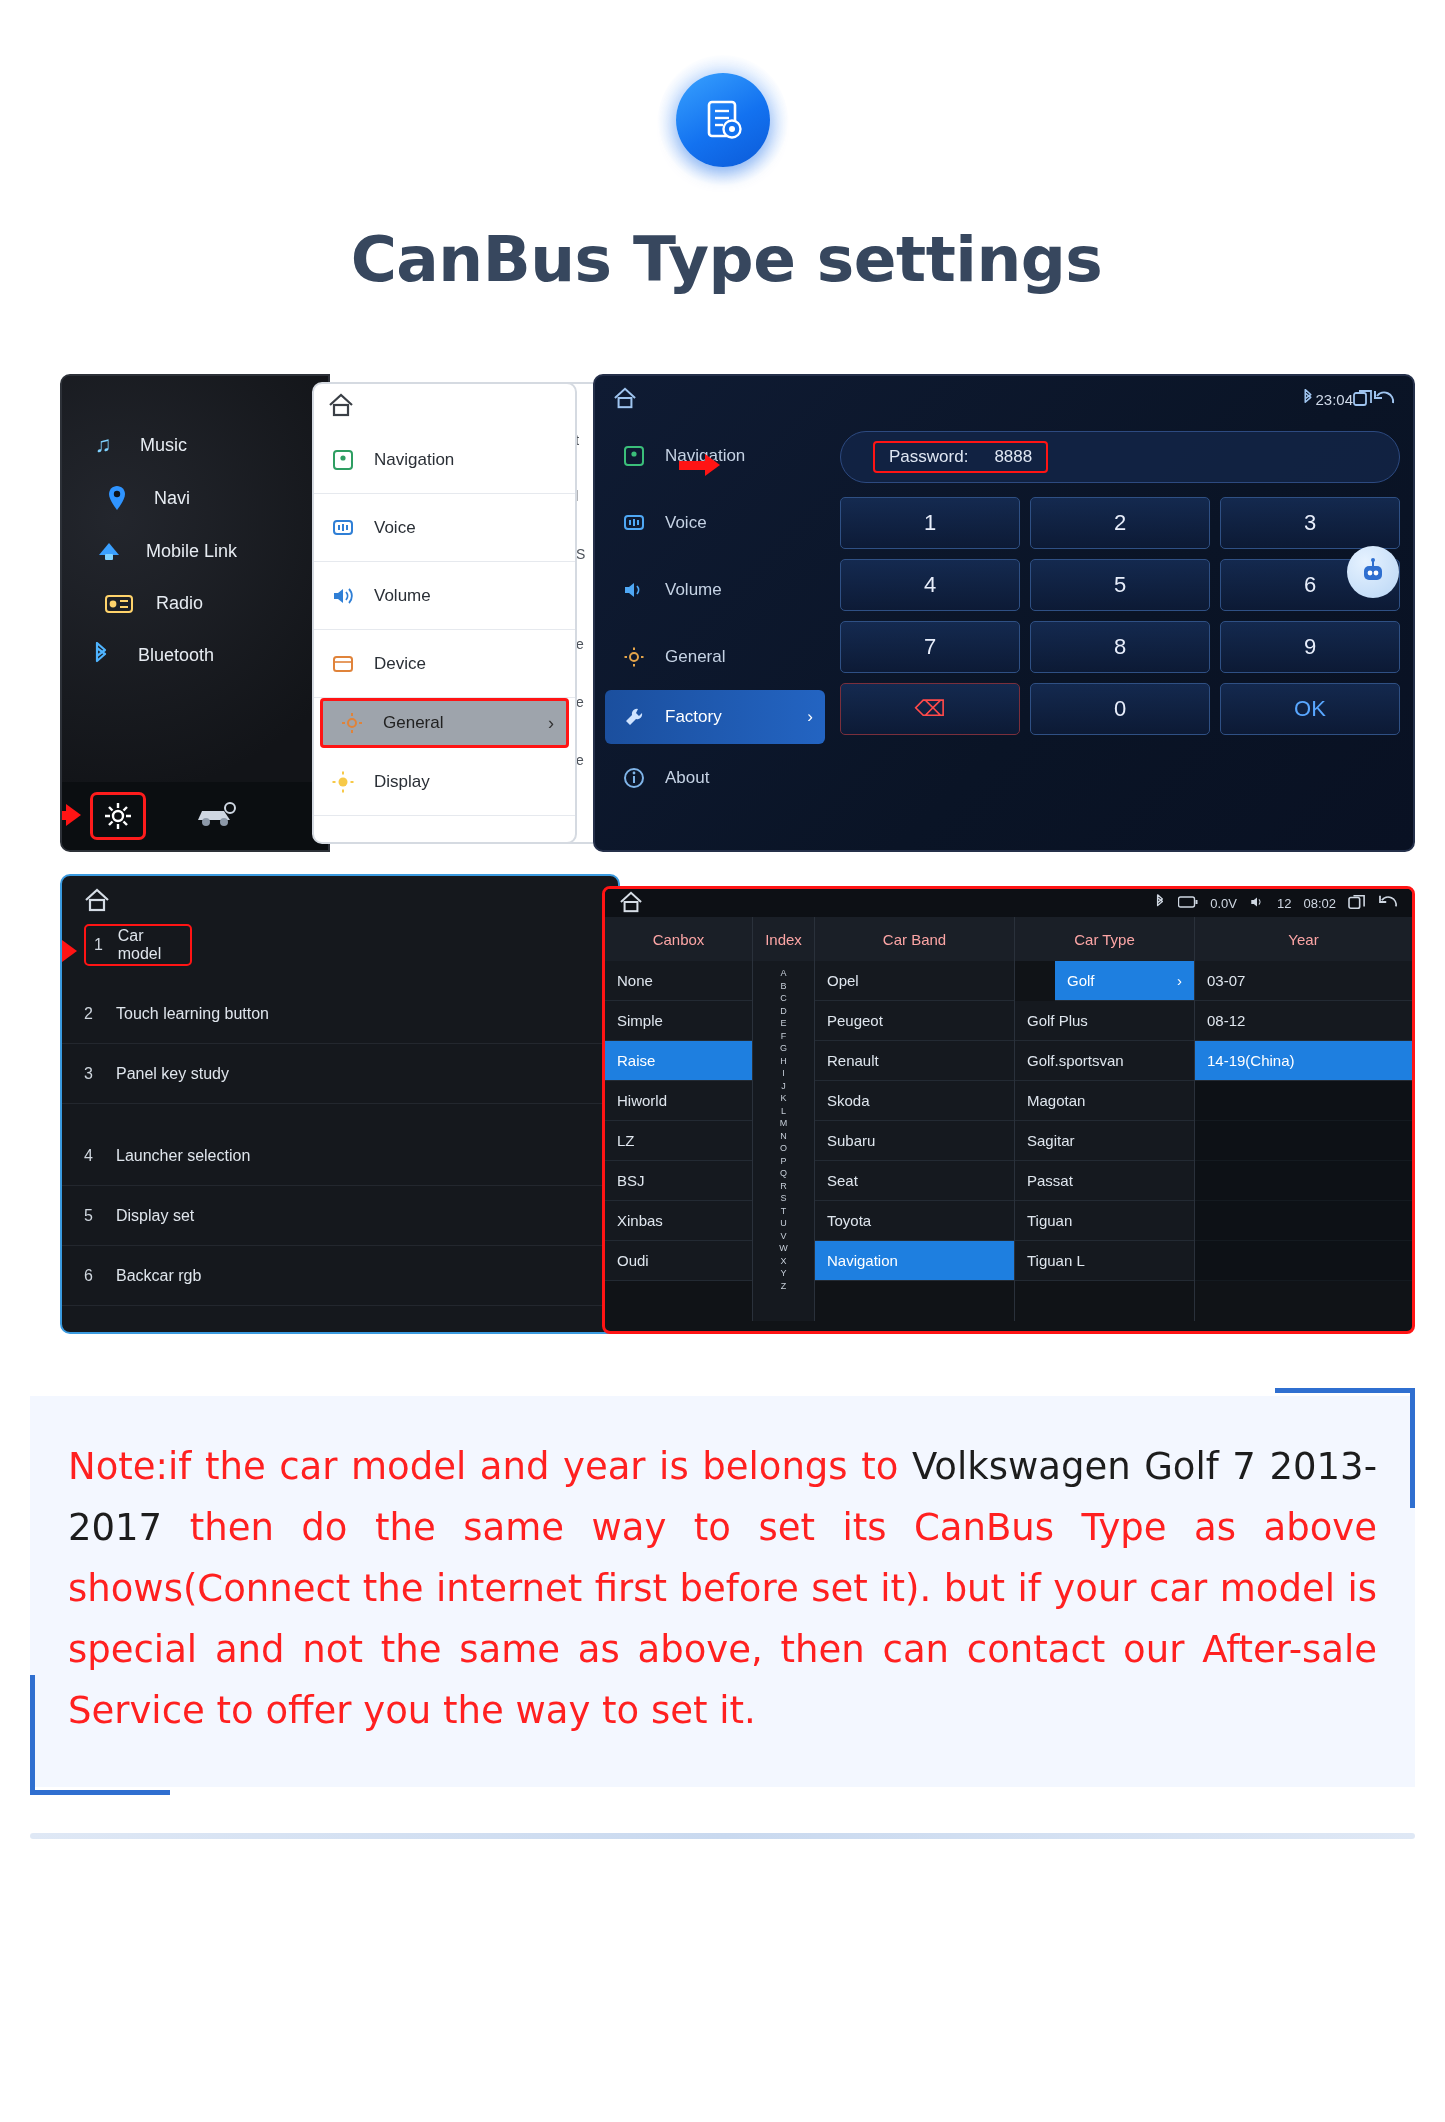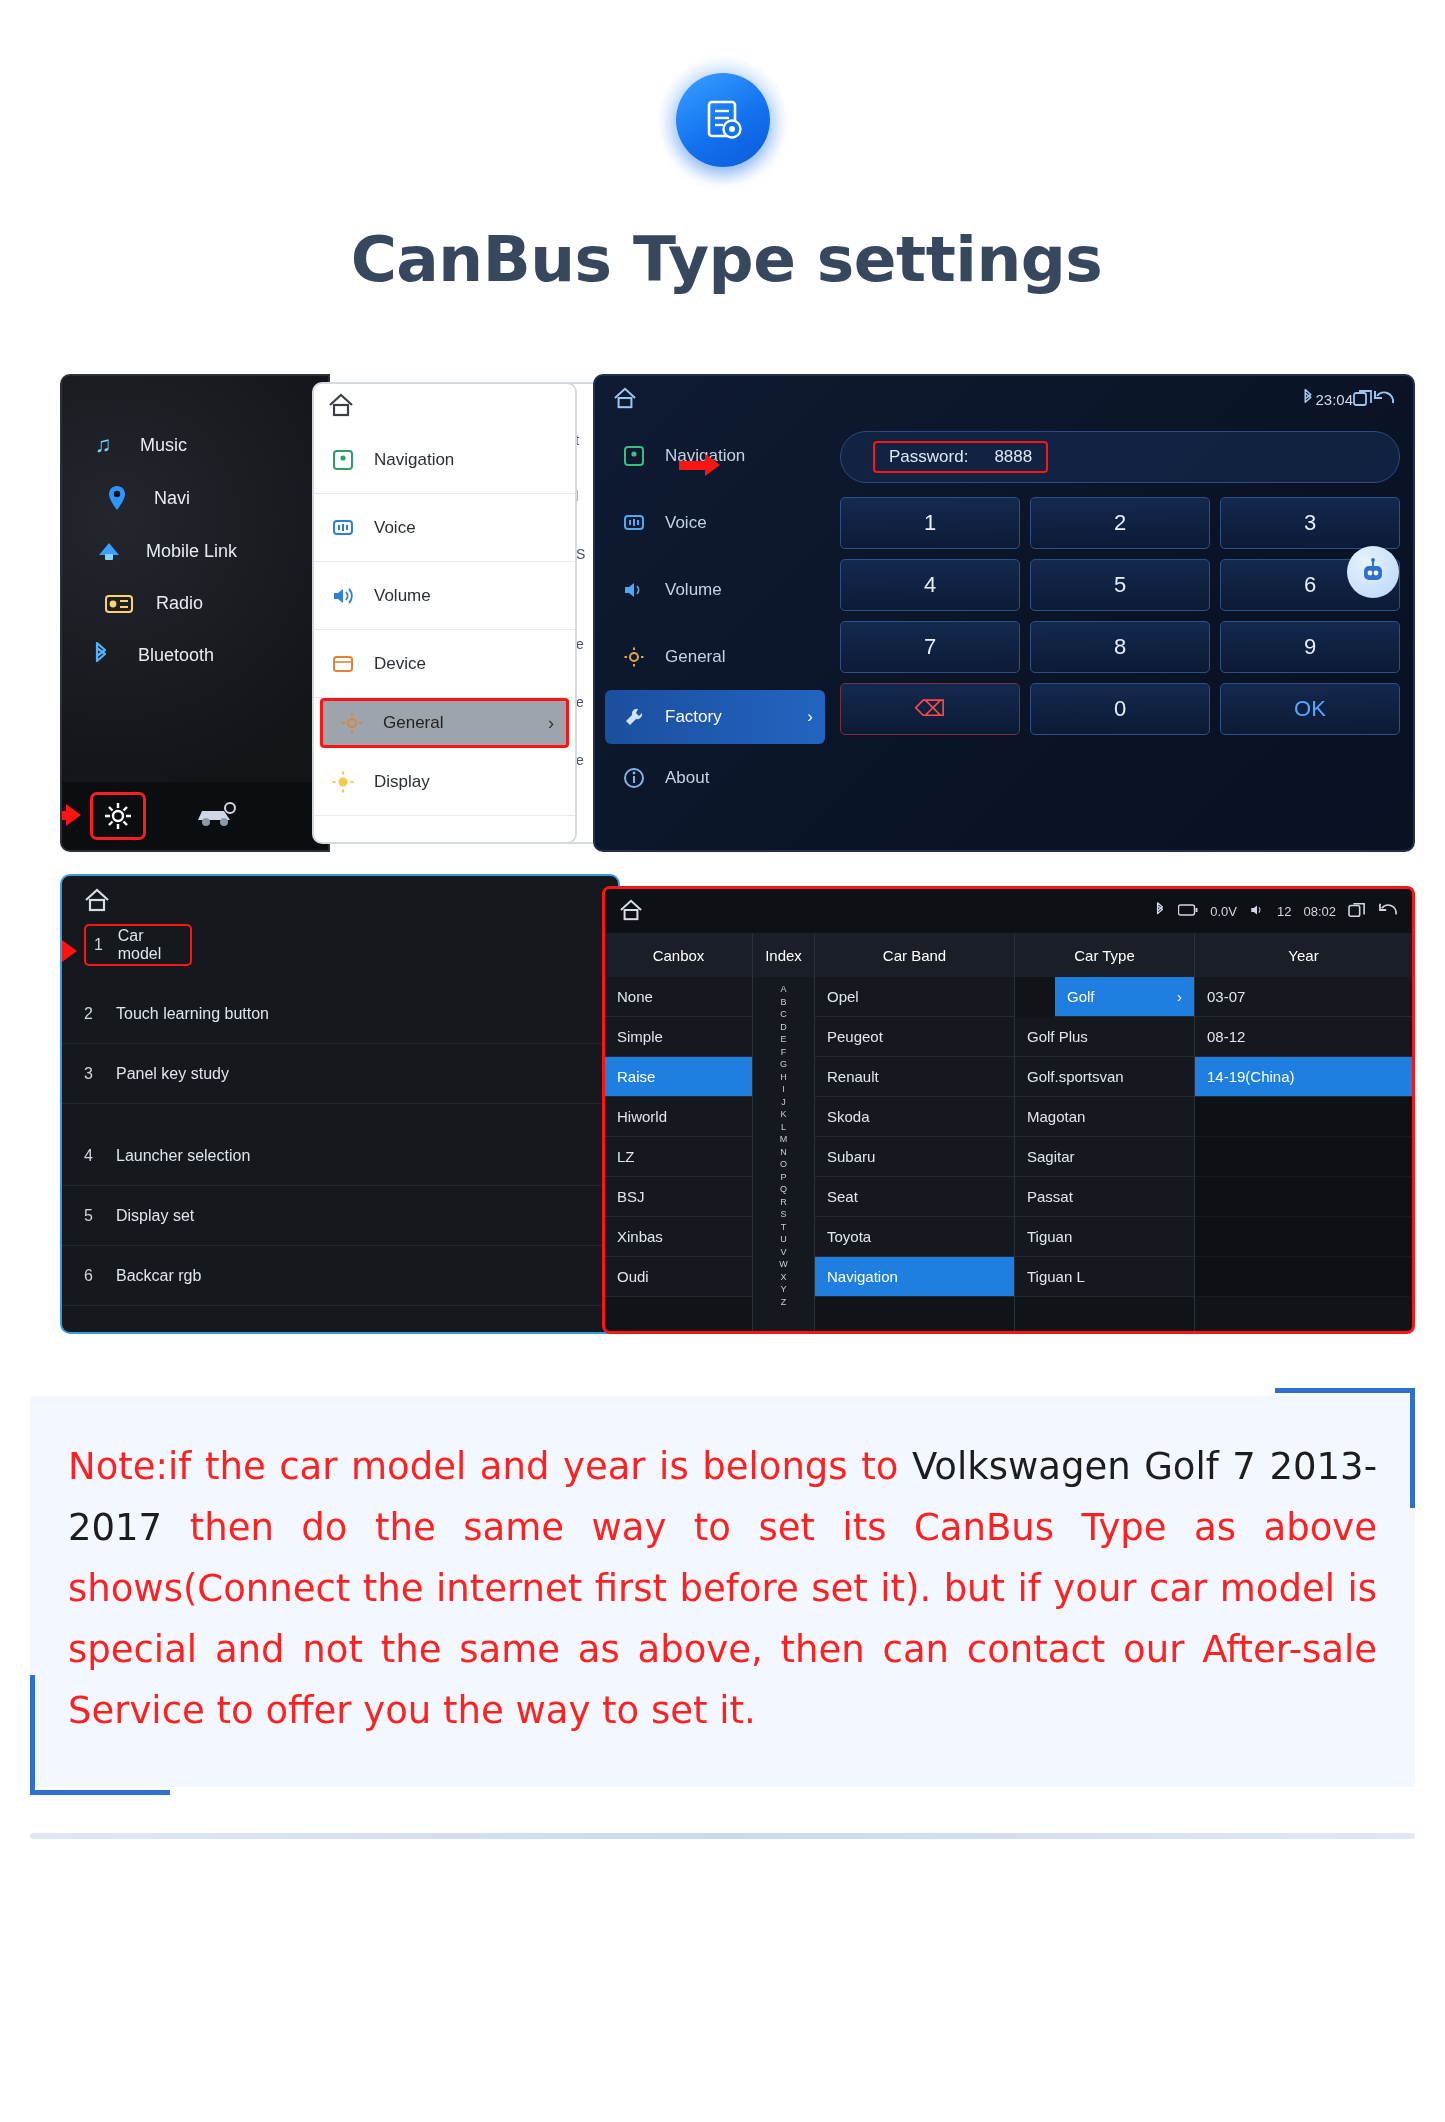--- a/index.html
+++ b/index.html
@@ -260,32 +260,32 @@
   .scrE {
     position: absolute; left: 572px; top: 12px;
     width: 813px; height: 448px;
     background: #101317;
     border: 3px solid #ff1414;
     border-radius: 8px;
     overflow: hidden;
     color: #e8edf3;
   }
   .scrE-top {
-    height: 44px;
+    height: 28px;
     display: flex; align-items: center;
     padding: 0 14px; gap: 12px;
     font-size: 13px; color: #cfd7e2;
     background: #0d1015;
   }
   .scrE-top .spacer { flex: 1; }
   .tblhead {
     display: flex; height: 44px;
     background: #1a1f27;
     align-items: stretch;
-    font-size: 15px; color: #ffffff;
+    font-size: 15px; color: #fca5a5;
   }
   .tblhead > div {
     display: flex; align-items: center; justify-content: center;
     border-right: 1px solid #2a313b;
   }
   .colA { width: 148px; }
   .colI { width: 62px; }
   .colB { width: 200px; }
   .colT { width: 180px; }
   .colY { width: 217px; border-right: none !important; }

